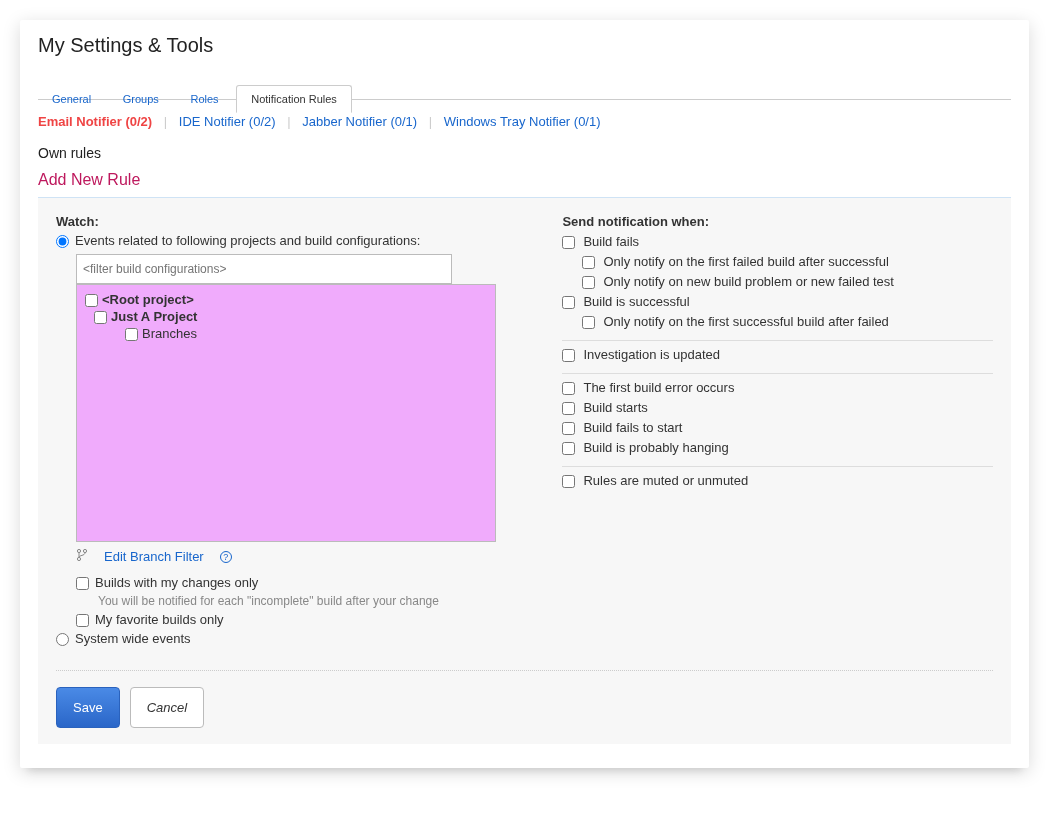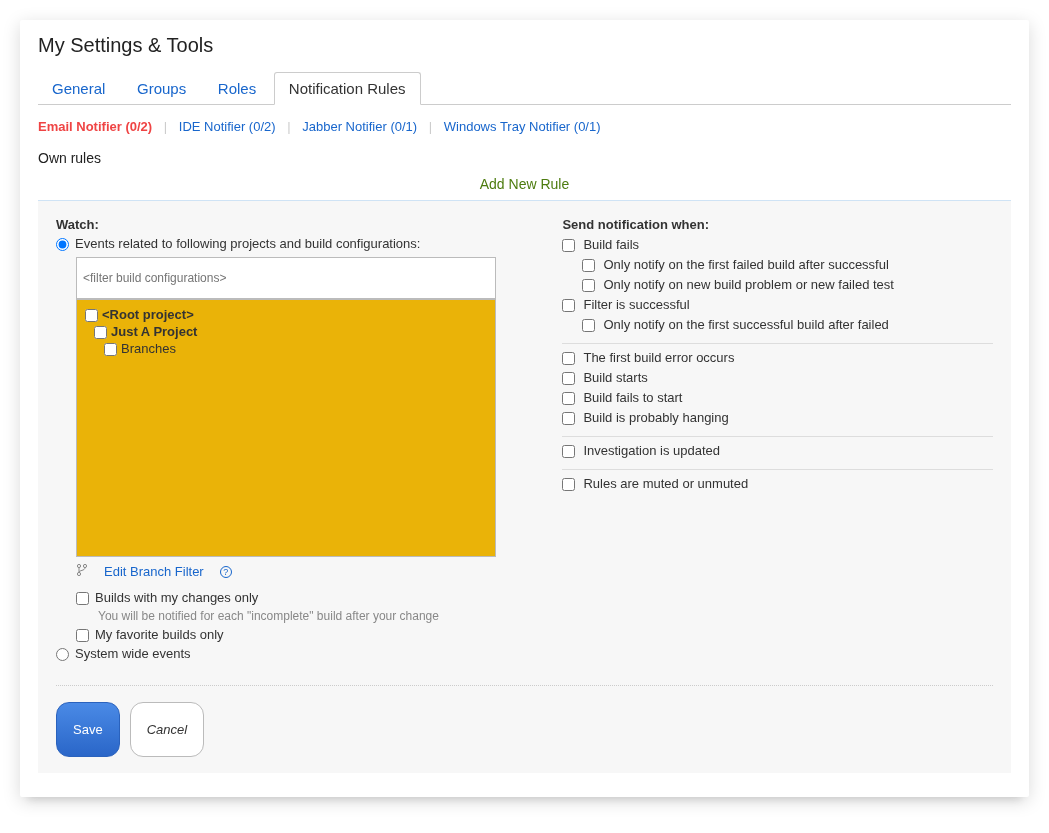--- a/index.html
+++ b/index.html
@@ -24,25 +24,25 @@
     margin: 0 0 14px 0;
     color: #222;
   }
   .tabs {
     border-bottom: 1px solid #ccc;
     margin-bottom: 14px;
   }
   .tab {
     display: inline-block;
     padding: 7px 14px;
-    font-size: 15px;
+    font-size: 11px;
     color: #1866CC;
     cursor: pointer;
     position: relative;
-    top: 1px;
+    top: 14px;
   }
   .tab.active {
     color: #333;
     border: 1px solid #ccc;
     border-bottom: 1px solid #fff;
     background: #fff;
     border-radius: 3px 3px 0 0;
   }
   .sub-nav {
     margin-bottom: 16px;
@@ -60,25 +60,24 @@
     color: #ccc;
     margin: 0 8px;
   }
   h2.section {
     font-size: 14px;
     font-weight: normal;
     margin: 14px 0 10px 0;
     color: #222;
   }
   h3.subsection {
-    font-size: 14px;
+    font-size: 16px;
     font-weight: normal;
     margin: 10px 0 8px 0;
-    color: #4d7c0f;
-    text-align: center;
+    color: #be185d;
   }
   .rule-panel {
     background: #f7f7f7;
     border-top: 1px solid #cfe3f5;
     padding: 16px 18px;
   }
   .cols {
     display: flex;
     gap: 40px;
   }
@@ -88,42 +87,42 @@
     font-weight: bold;
     margin-bottom: 0;
   }
   .radio-row, .check-row {
     display: flex;
     align-items: flex-start;
     gap: 6px;
     margin: 4px 0;
   }
   .filter-input {
-    width: 420px;
+    width: 376px;
     height: 24px;
-    padding: 20px 6px;
+    padding: 14px 6px;
     font-size: 12px;
     color: #999;
     border: 1px solid #bbb;
     margin: 6px 12px 0 20px;
     display: block;
   }
   .tree-box {
     width: 420px;
     height: 258px;
     border: 1px solid #bbb;
-    background: #eab308;
+    background: #f0abfc;
     margin: 0 0 6px 20px;
     overflow-y: scroll;
     padding: 6px 8px;
     font-size: 13px;
   }
   .tree-item { display: flex; align-items: center; gap: 4px; padding: 1px 0; }
   .tree-indent-1 { margin-left: 9px; }
-  .tree-indent-2 { margin-left: 19px; }
+  .tree-indent-2 { margin-left: 40px; }
   .branch-filter {
     margin: 4px 0 10px 20px;
     color: #1866CC;
     font-size: 13px;
     display: flex;
     align-items: center;
     gap: 16px;
   }
   .branch-icon {
     display: inline-block;
@@ -161,23 +160,23 @@
     margin-left: 20px;
   }
   .btn-row {
     border-top: 1px dotted #ccc;
     margin-top: 20px;
     padding-top: 16px;
     display: flex;
     gap: 10px;
   }
   .btn {
-    padding: 19px 16px;
-    font-size: 13px;
-    border-radius: 13px;
+    padding: 12px 16px;
+    font-size: 13px;
+    border-radius: 4px;
     cursor: pointer;
   }
   .btn-primary {
     background: #2f72d6;
     background: linear-gradient(#4a8ae6, #2a66c8);
     color: #fff;
     border: 1px solid #2a62bd;
   }
   .btn-default {
     background: #fff;
@@ -287,51 +286,51 @@
           <div class="notify-item notify-sub">
             <input type="checkbox" style="">
             <label>Only notify on the first failed build after successful</label>
           </div>
           <div class="notify-item notify-sub">
             <input type="checkbox" style="">
             <label>Only notify on new build problem or new failed test</label>
           </div>
           <div class="notify-item">
             <input type="checkbox" style="">
-            <label>Filter is successful</label>
+            <label>Build is successful</label>
           </div>
           <div class="notify-item notify-sub">
             <input type="checkbox" style="">
             <label>Only notify on the first successful build after failed</label>
           </div>
         </div>
 
         <div class="notify-group">
           <div class="notify-item">
             <input type="checkbox" style="">
+            <label>Investigation is updated</label>
+          </div>
+        </div>
+
+        <div class="notify-group">
+          <div class="notify-item">
+            <input type="checkbox" style="">
             <label>The first build error occurs</label>
           </div>
           <div class="notify-item">
             <input type="checkbox" style="">
             <label>Build starts</label>
           </div>
           <div class="notify-item">
             <input type="checkbox" style="">
             <label>Build fails to start</label>
           </div>
           <div class="notify-item">
             <input type="checkbox" style="">
             <label>Build is probably hanging</label>
-          </div>
-        </div>
-
-        <div class="notify-group">
-          <div class="notify-item">
-            <input type="checkbox" style="">
-            <label>Investigation is updated</label>
           </div>
         </div>
 
         <div class="notify-group nobr">
           <div class="notify-item">
             <input type="checkbox" style="">
             <label>Rules are muted or unmuted</label>
           </div>
         </div>
       </div>

